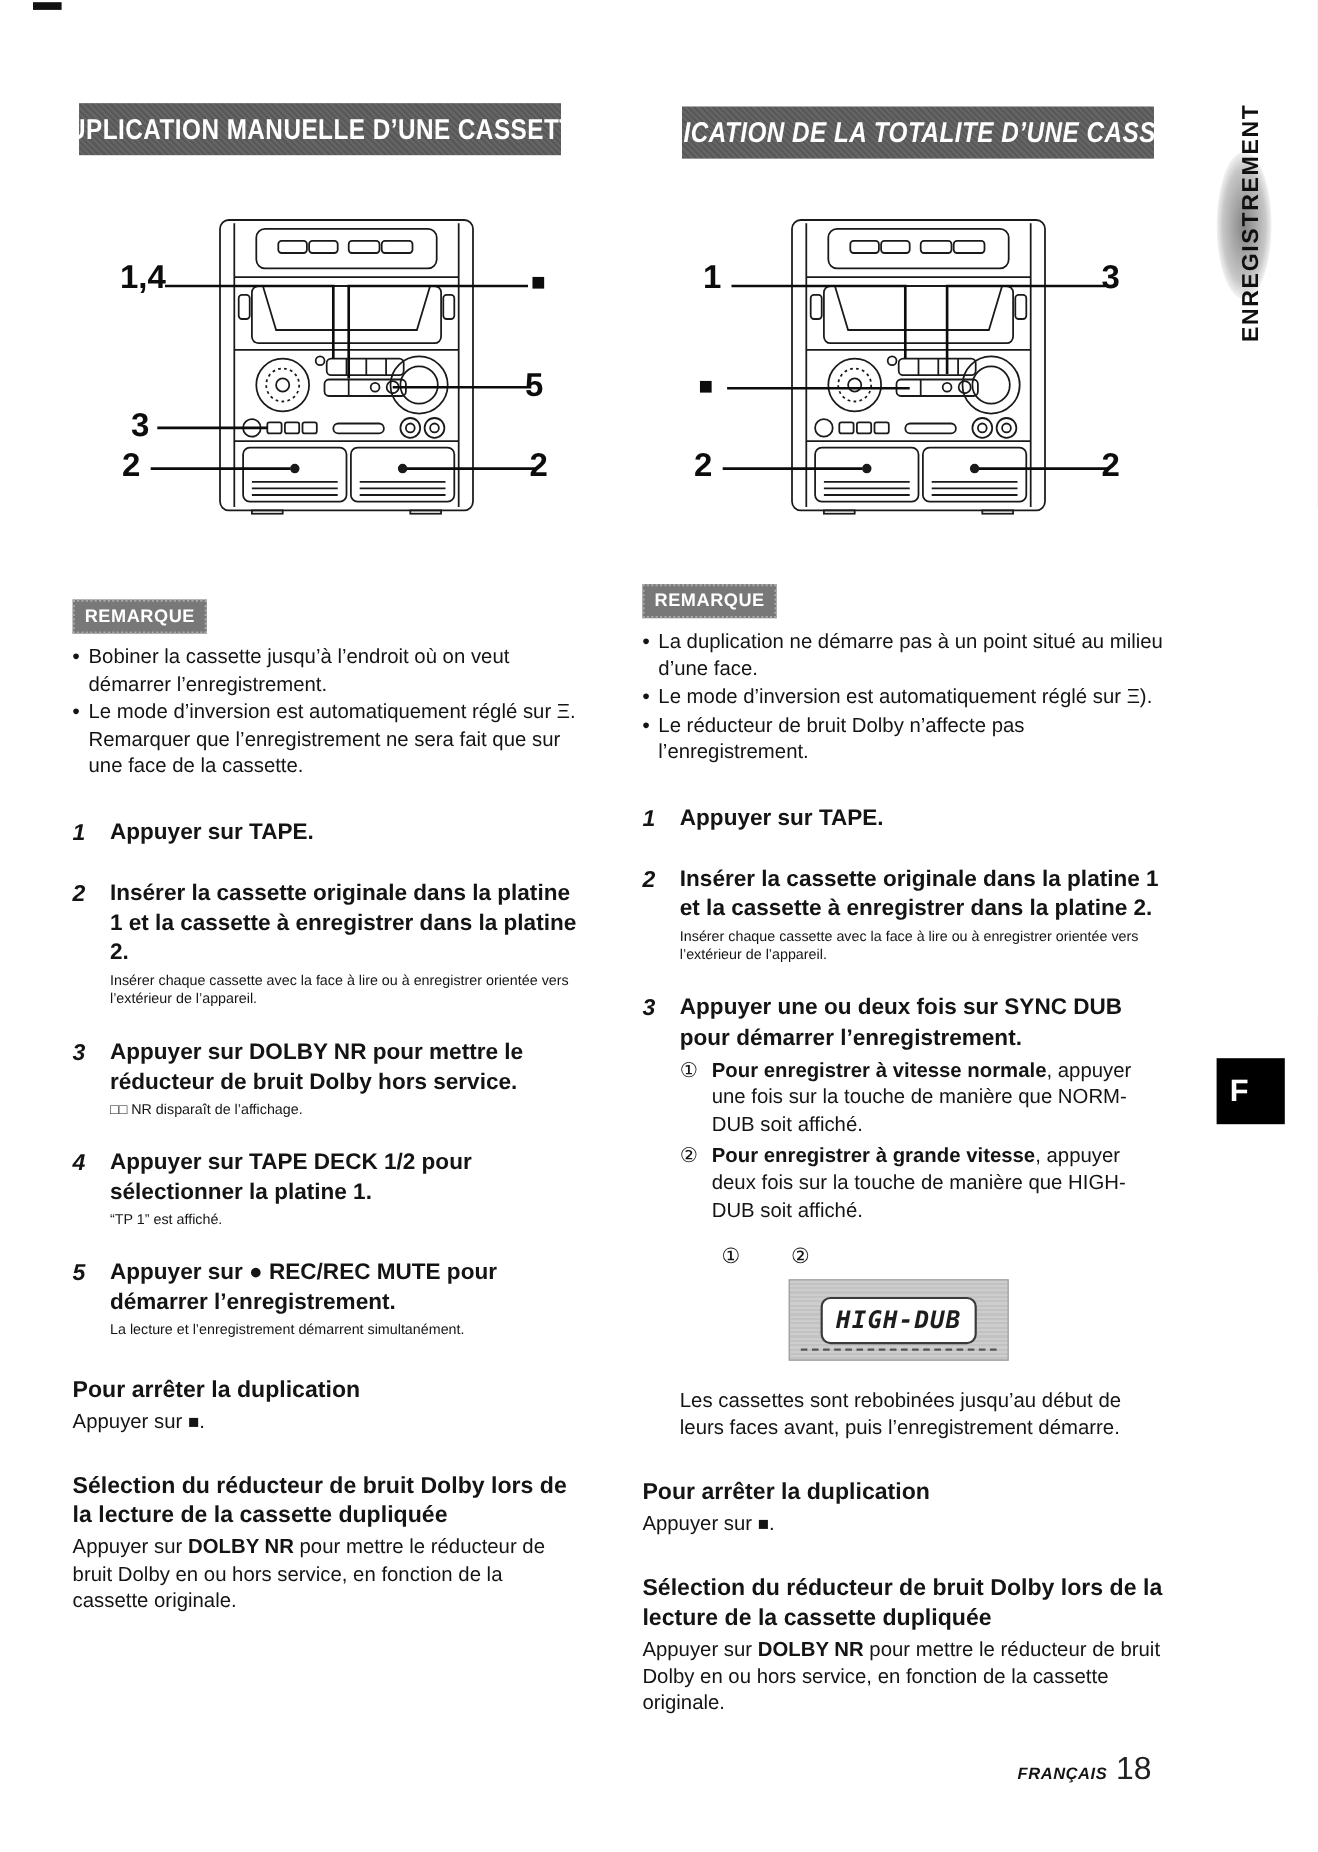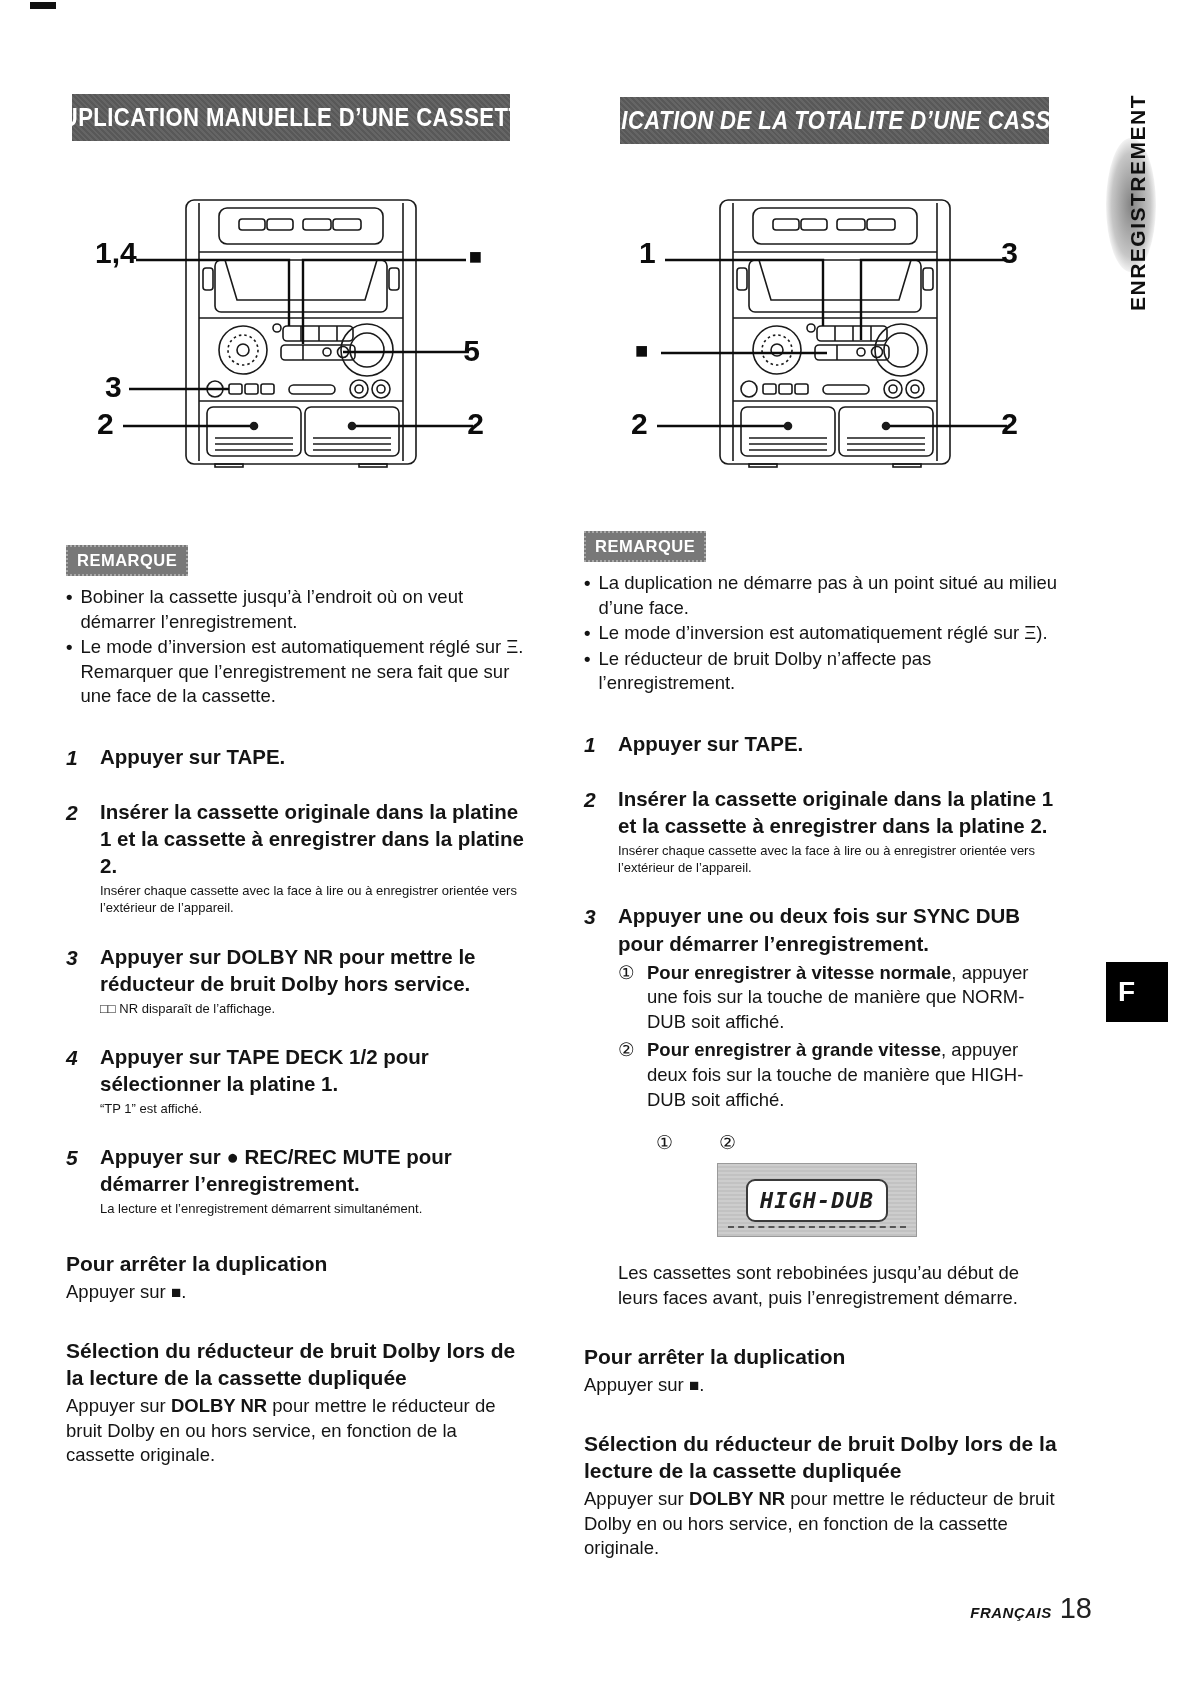--- a/index.html
+++ b/index.html
@@ -32,21 +32,21 @@
     display:flex;align-items:center;justify-content:center;
     font-weight:bold;font-size:21px;letter-spacing:1.5px;color:#101010;
   }
   
   .f-tab{
     position:absolute;left:1106px;top:962px;width:62px;height:60px;background:#000;
     color:#fff;font-weight:bold;font-size:28px;display:flex;align-items:center;padding-left:12px;box-sizing:border-box;
   }
   
   .diagram{position:absolute;width:405px;height:292px;}
-  .diag-left{left:81px;top:190px;text-align:right;}
+  .diag-left{left:95px;top:190px;text-align:right;}
   .diag-right{left:615px;top:190px;}
   .diagram svg{position:absolute;left:0;top:0;}
   .diagram svg *{vector-effect:non-scaling-stroke;}
   .co-num{position:absolute;font-weight:bold;font-size:30px;line-height:1;color:#0c0c0c;}
   .co-stop{position:absolute;font-size:22px;line-height:1;color:#0c0c0c;}
   
   .col{position:absolute;line-height:1.33;}
   .col-left{left:66px;top:545px;width:462px;}
   .col-right{left:584px;top:531px;width:474px;}
   .badge{
@@ -83,21 +83,21 @@
     content:"";position:absolute;left:10px;right:10px;bottom:8px;height:0;
     border-bottom:2px dashed #555;
   }
   .lcd-panel{
     background:#fff;border:2px solid #3a3a3a;border-radius:9px;padding:5px 12px 4px;
     font-family:"DejaVu Sans Mono",monospace;font-weight:bold;font-style:italic;
     font-size:22px;letter-spacing:1px;color:#1d1d1d;
   }
   .after-displays{font-size:18.5px;margin-top:24px;}
   
-  .footer{position:absolute;left:880px;top:1592px;width:212px;text-align:right;white-space:nowrap;}
+  .footer{position:absolute;left:880px;top:1592px;width:212px;text-align:center;white-space:nowrap;}
   .footer .lang{font-style:italic;font-weight:bold;font-size:15px;letter-spacing:.5px;}
   .footer .pnum{font-size:29px;font-weight:normal;margin-left:8px;color:#222;}
   b{font-weight:bold;}
 </style>
 </head>
 <body>
 
 <div class="page">
   <div class="scan-dash"></div>
 

